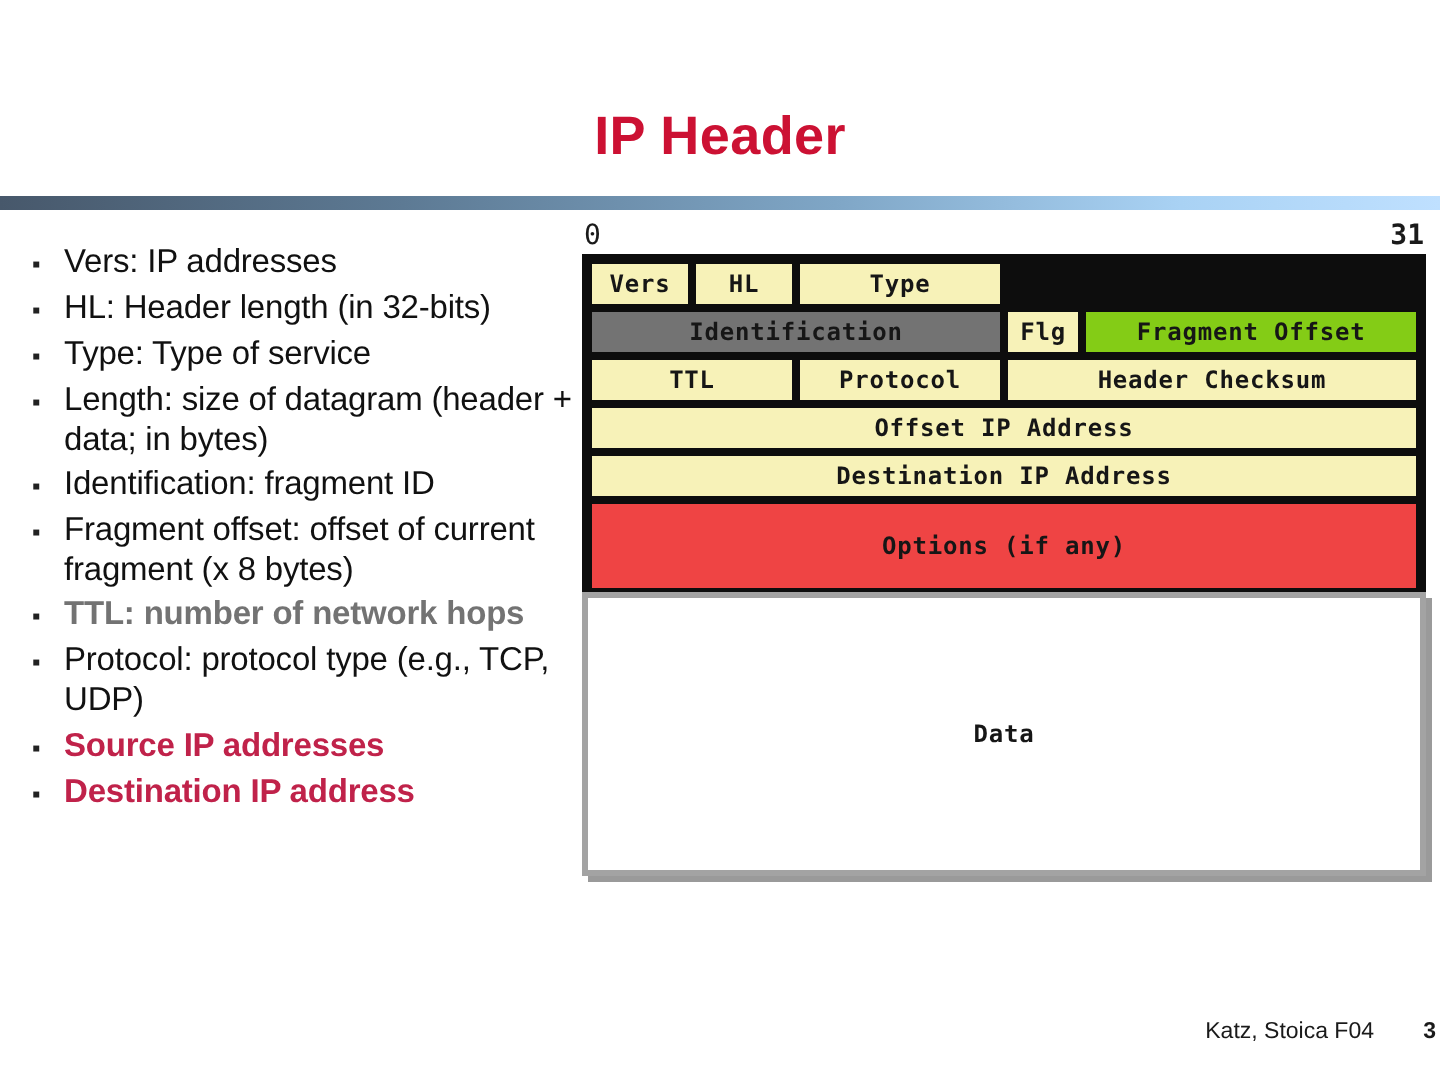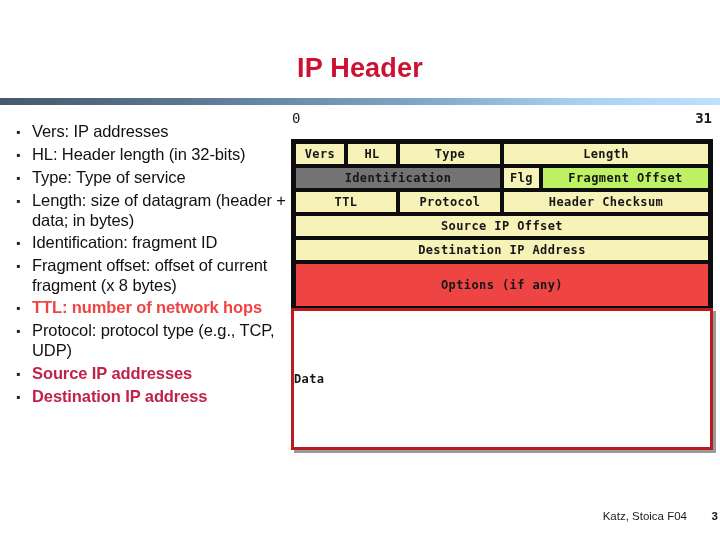--- a/index.html
+++ b/index.html
@@ -96,21 +96,20 @@
     position: absolute;
     right: 1px;
     top: 0;
     font-weight: bold;
   }
   #header-frame {
     border: 3px solid #0d0d0d;
     border-bottom: none;
     background: #0d0d0d;
     box-sizing: border-box;
-    margin-top: 12px;
   }
   .hdr-row {
     display: flex;
     width: 100%;
     box-sizing: border-box;
   }
   .hdr-cell {
     background: #f7f2b8;
     border: 2px solid #0d0d0d;
     box-sizing: border-box;
@@ -123,26 +122,26 @@
     font-weight: bold;
     color: #161616;
     letter-spacing: 0.4px;
     overflow: hidden;
     white-space: nowrap;
   }
   .hdr-cell.tall {
     height: 46px;
   }
   #data-box {
-    border: 3px solid #b91c1c;
+    border: 3px solid #a3a3a3;
     background: #ffffff;
     height: 142px;
     display: flex;
     align-items: center;
-    justify-content: flex-start;
+    justify-content: center;
     font-family: "DejaVu Sans Mono", monospace;
     font-size: 12px;
     font-weight: bold;
     color: #161616;
     letter-spacing: 0.4px;
     box-sizing: border-box;
     box-shadow: 3px 3px 0 #9a9a9a;
   }
 
   
@@ -197,21 +196,21 @@
     <div class="bullet-item">
       <span class="bullet-marker">▪</span>
       <span class="bullet-text">Identification: fragment ID</span>
     </div>
     <div class="bullet-item">
       <span class="bullet-marker">▪</span>
       <span class="bullet-text">Fragment offset: offset of current fragment (x 8 bytes)</span>
     </div>
     <div class="bullet-item">
       <span class="bullet-marker">▪</span>
-      <span class="bullet-text red" style="color: #ef4444;">TTL: number of network hops</span>
+      <span class="bullet-text red" style="color: #737373;">TTL: number of network hops</span>
     </div>
     <div class="bullet-item">
       <span class="bullet-marker">▪</span>
       <span class="bullet-text">Protocol: protocol type (e.g., TCP, UDP)</span>
     </div>
     <div class="bullet-item">
       <span class="bullet-marker">▪</span>
       <span class="bullet-text red" style="color: rgb(192, 34, 74);">Source IP addresses</span>
     </div>
     <div class="bullet-item">
@@ -224,34 +223,33 @@
   <div id="bit-ruler">
     <span class="bit-left">0</span>
     <span class="bit-right">31</span>
   </div>
 
   <div id="header-frame">
       <div class="hdr-row">
         <div class="hdr-cell" style="width: 12.5%; background: rgb(247, 242, 184);">Vers</div>
         <div class="hdr-cell" style="width: 12.5%; background: rgb(247, 242, 184);">HL</div>
         <div class="hdr-cell" style="width: 25%; background: rgb(247, 242, 184);">Type</div>
-        <div class="hdr-cell" style="width: 50%; background: rgb(247, 242, 184);">Length</div>
       </div>
       <div class="hdr-row">
         <div class="hdr-cell" style="width: 50%; background: #737373;">Identification</div>
         <div class="hdr-cell" style="width: 9.4%; background: rgb(247, 242, 184);">Flg</div>
-        <div class="hdr-cell" style="width: 40.6%; background: #bef264;">Fragment Offset</div>
+        <div class="hdr-cell" style="width: 40.6%; background: #84cc16;">Fragment Offset</div>
       </div>
       <div class="hdr-row">
         <div class="hdr-cell" style="width: 25%; background: rgb(247, 242, 184);">TTL</div>
         <div class="hdr-cell" style="width: 25%; background: rgb(247, 242, 184);">Protocol</div>
         <div class="hdr-cell" style="width: 50%; background: rgb(247, 242, 184);">Header Checksum</div>
       </div>
       <div class="hdr-row">
-        <div class="hdr-cell" style="width: 100%; background: rgb(247, 242, 184);">Source IP Offset</div>
+        <div class="hdr-cell" style="width: 100%; background: rgb(247, 242, 184);">Offset IP Address</div>
       </div>
       <div class="hdr-row">
         <div class="hdr-cell" style="width: 100%; background: rgb(247, 242, 184);">Destination IP Address</div>
       </div>
       <div class="hdr-row">
         <div class="hdr-cell tall" style="width: 100%; background: #ef4444;">Options (if any)</div>
       </div>
     </div>
 
   <div id="data-box">

